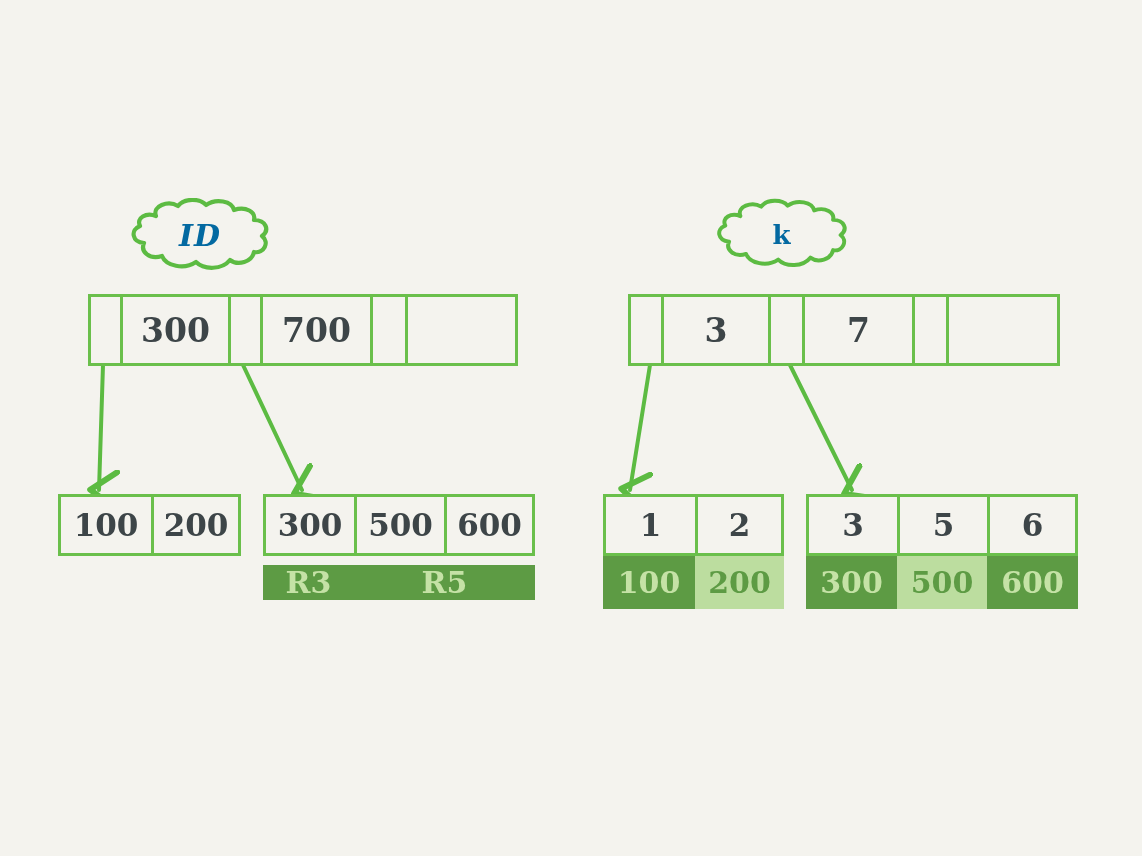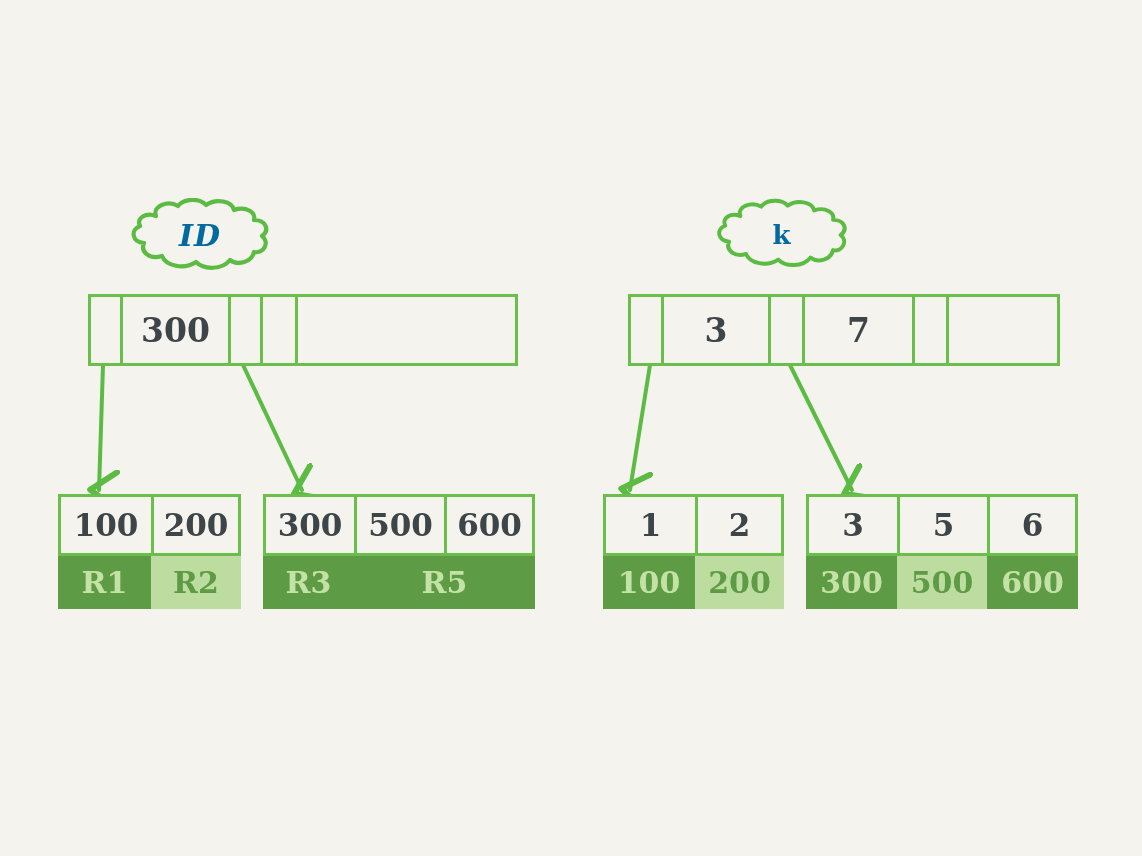--- a/index.html
+++ b/index.html
@@ -164,42 +164,39 @@
                C58,72 40,68 36,58 C24,62 14,54 18,45
                C6,44 4,32 14,28 C10,20 20,14 30,18 Z" fill="none" stroke="#5cbb42" stroke-width="4.2" stroke-linejoin="round" stroke-linecap="round"></path>
     </svg>
     <div class="cloud-text" style="top:22px; font-size:26px; font-style:normal;">k</div>
   </div>
 
   <div class="inode" style="left:88px; top:294px; width:430px; height:72px;">
     <div class="cell ptr" style="width:32px;"></div>
     <div class="cell key" style="width:108px; flex:0 0 108px;">300</div>
     <div class="cell ptr" style="width:32px; flex:0 0 32px;"></div>
+    <div class="cell key" style="width:110px; flex:0 0 110px;">700</div>
     <div class="cell ptr" style="width:35px; flex:0 0 35px;"></div>
     <div class="cell key" style="flex:1 1 auto;"></div>
   </div>
 
   <div class="leaf" style="left:58px; top:494px; width:183px;">
     <div class="leaf-keys" style="height:62px;">
       <div class="kcell" style="width:93px; flex:0 0 93px;">100</div>
       <div class="kcell" style="flex:1 1 auto;">200</div>
-    </div>
-    <div class="leaf-vals" style="height:53px;">
-      <div class="vcell dark" style="width:93px; flex:0 0 93px;">R1</div>
-      <div class="vcell light" style="flex:1 1 auto;">R2</div>
     </div>
   </div>
 
   <div class="leaf" style="left:263px; top:494px; width:272px;">
     <div class="leaf-keys" style="height:62px;">
       <div class="kcell" style="width:91px; flex:0 0 91px;">300</div>
       <div class="kcell" style="width:90px; flex:0 0 90px;">500</div>
       <div class="kcell" style="flex:1 1 auto;">600</div>
     </div>
-    <div class="leaf-vals" style="height:53px;">
+    <div class="leaf-vals" style="height:53px;align-items:center;">
       <div class="vcell dark" style="width:91px; flex:0 0 91px;">R3</div>
       <div class="vcell dark" style="flex:1 1 auto;">R5</div>
     </div>
   </div>
 
   <div class="inode" style="left:628px; top:294px; width:432px; height:72px;">
     <div class="cell ptr" style="width:33px; flex:0 0 33px;"></div>
     <div class="cell key" style="width:107px; flex:0 0 107px;">3</div>
     <div class="cell ptr" style="width:34px; flex:0 0 34px;"></div>
     <div class="cell key" style="width:110px; flex:0 0 110px;">7</div>

